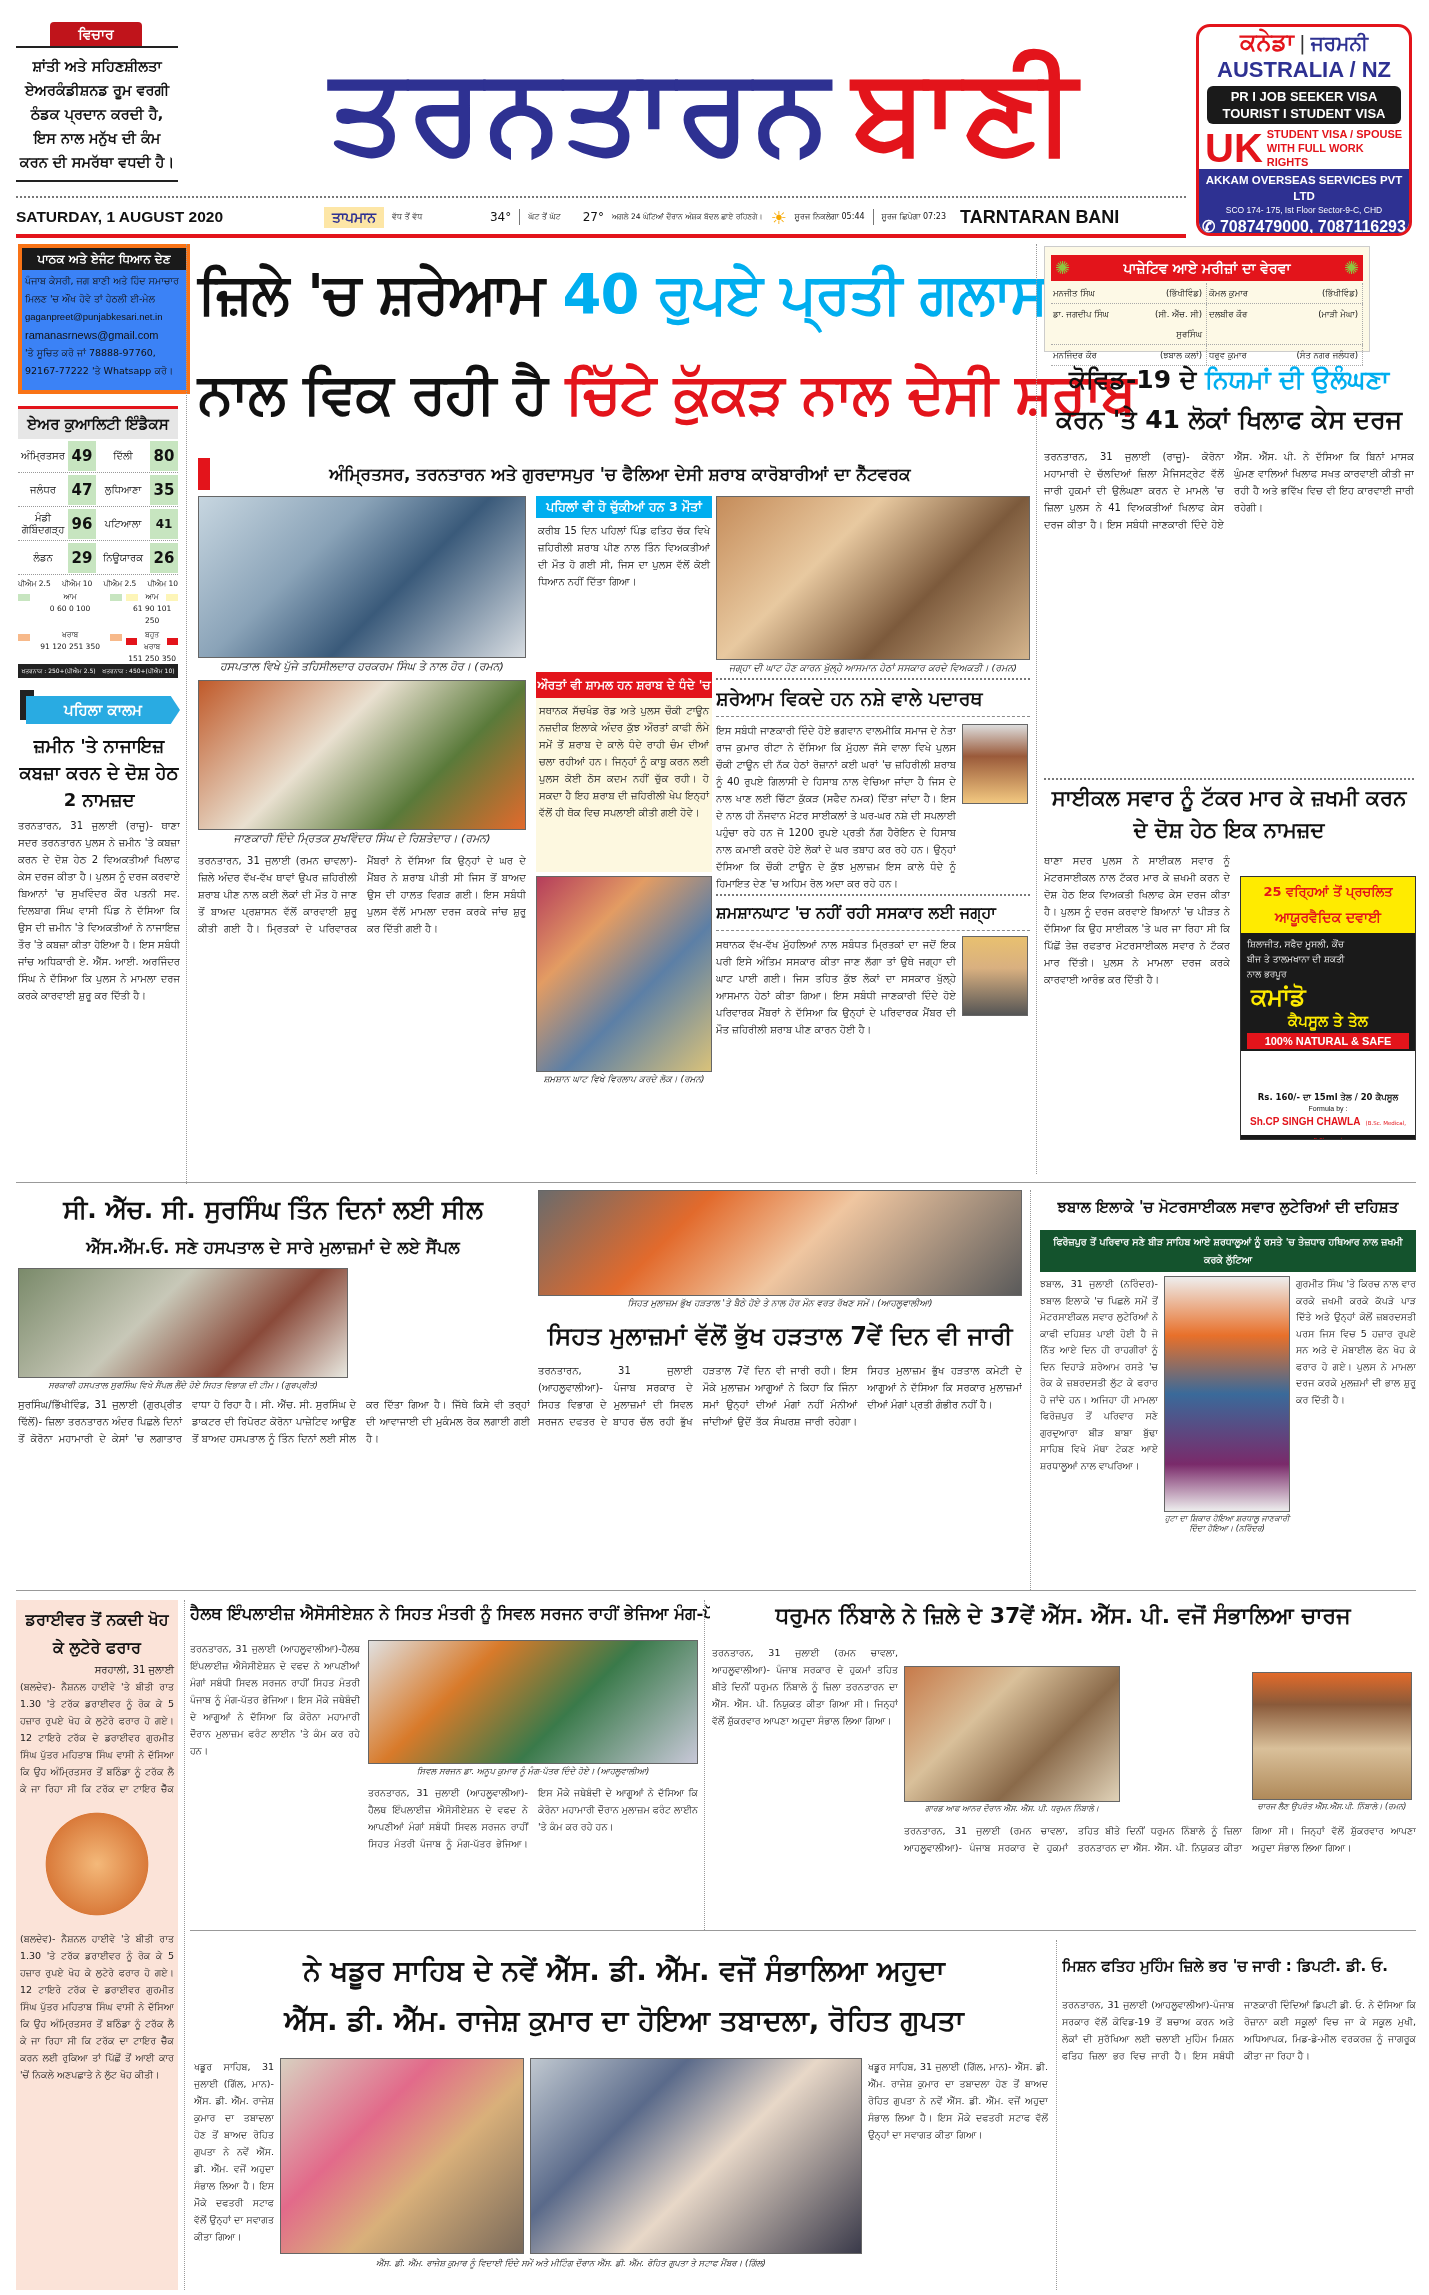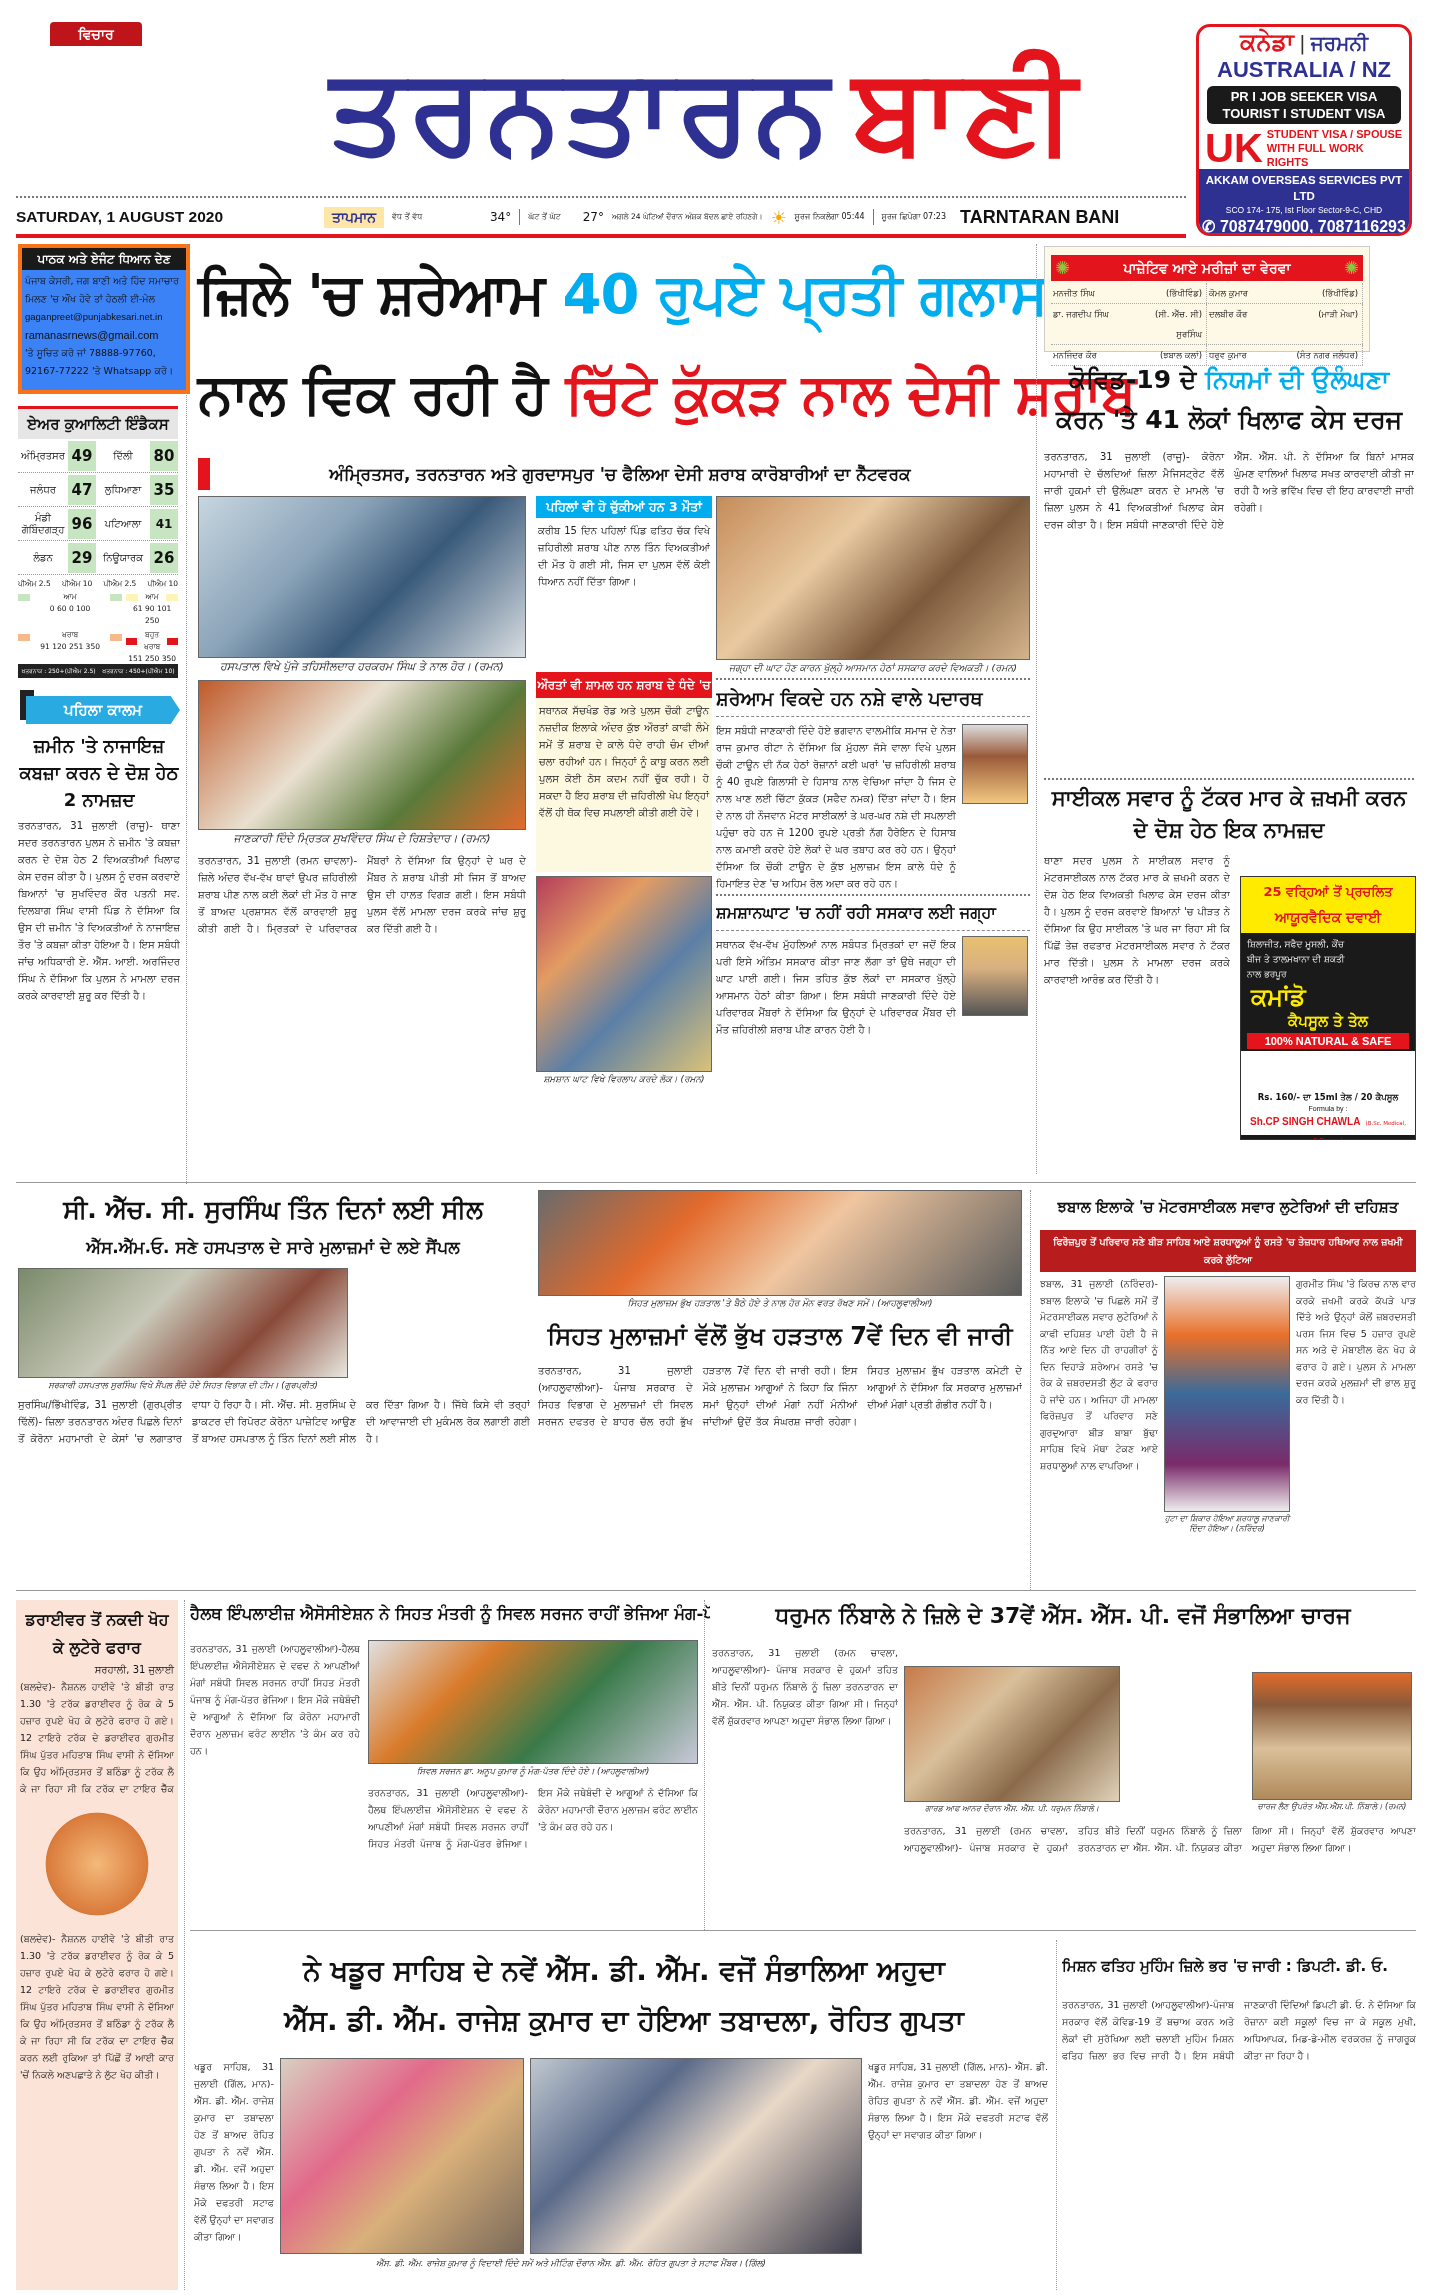--- a/index.html
+++ b/index.html
@@ -15,20 +15,23 @@
   .body-text { font-size: 11.5px; line-height: 17.5px; color: #222; text-align: justify; overflow: hidden; }
   .rule-red { background: #e3141b; height: 4px; }
   .dotted { border-top: 2px dotted #777; }
   .col-sep { border-left: 1px dotted #999; }
 </style>
 </head>
 <body>
 
 <div class="abs" style="left:16px;top:22px;width:162px;height:164px;">
   <div style="margin-left:34px;width:92px;height:24px;background:#c0141b;color:#fff;font-weight:bold;font-size:14px;text-align:center;line-height:24px;border-radius:4px 4px 0 0;">ਵਿਚਾਰ</div>
+  <div style="border-top:2px solid #222;border-bottom:2px solid #222;padding:6px 2px;height:136px;">
+    <div style="font-size:14.5px;font-weight:bold;line-height:24px;text-align:center;">ਸ਼ਾਂਤੀ ਅਤੇ ਸਹਿਣਸ਼ੀਲਤਾ ਏਅਰਕੰਡੀਸ਼ਨਡ ਰੂਮ ਵਰਗੀ ਠੰਡਕ ਪ੍ਰਦਾਨ ਕਰਦੀ ਹੈ, ਇਸ ਨਾਲ ਮਨੁੱਖ ਦੀ ਕੰਮ ਕਰਨ ਦੀ ਸਮਰੱਥਾ ਵਧਦੀ ਹੈ।</div>
+  </div>
 </div>
 
 <div class="abs" style="left:240px;top:30px;width:930px;height:160px;display:flex;align-items:center;justify-content:center;gap:20px;">
   <span style="font-size:118px;font-weight:900;color:#2e3192;letter-spacing:4px;line-height:1;">ਤਰਨਤਾਰਨ</span>
   <span style="font-size:118px;font-weight:900;color:#e3141b;letter-spacing:4px;line-height:1;">ਬਾਣੀ</span>
 </div>
 
 <div class="abs" style="left:1196px;top:24px;width:216px;height:212px;border:3px solid #e3141b;border-radius:14px;overflow:hidden;background:#fff;">
   <div style="text-align:center;line-height:30px;height:30px;">
     <span style="color:#e3141b;font-weight:900;font-size:24px;">ਕਨੇਡਾ</span>
@@ -284,21 +287,21 @@
 <div class="abs body-text" style="left:18px;top:1396px;width:512px;height:190px;column-count:3;column-gap:10px;font-size:10px;line-height:17px;">ਸੁਰਸਿੰਘ/ਭਿੱਖੀਵਿੰਡ, 31 ਜੁਲਾਈ (ਗੁਰਪ੍ਰੀਤ ਢਿੱਲੋਂ)- ਜ਼ਿਲਾ ਤਰਨਤਾਰਨ ਅੰਦਰ ਪਿਛਲੇ ਦਿਨਾਂ ਤੋਂ ਕੋਰੋਨਾ ਮਹਾਮਾਰੀ ਦੇ ਕੇਸਾਂ 'ਚ ਲਗਾਤਾਰ ਵਾਧਾ ਹੋ ਰਿਹਾ ਹੈ। ਸੀ. ਐੱਚ. ਸੀ. ਸੁਰਸਿੰਘ ਦੇ ਡਾਕਟਰ ਦੀ ਰਿਪੋਰਟ ਕੋਰੋਨਾ ਪਾਜ਼ੇਟਿਵ ਆਉਣ ਤੋਂ ਬਾਅਦ ਹਸਪਤਾਲ ਨੂੰ ਤਿੰਨ ਦਿਨਾਂ ਲਈ ਸੀਲ ਕਰ ਦਿੱਤਾ ਗਿਆ ਹੈ। ਜਿੱਥੇ ਕਿਸੇ ਵੀ ਤਰ੍ਹਾਂ ਦੀ ਆਵਾਜਾਈ ਦੀ ਮੁਕੰਮਲ ਰੋਕ ਲਗਾਈ ਗਈ ਹੈ।</div>
 <div class="abs body-text" style="left:356px;top:1268px;width:174px;height:124px;font-size:10px;line-height:17px;"></div>
 
 <div class="abs photo orange" style="left:538px;top:1190px;width:484px;height:106px;"></div>
 <div class="abs caption" style="left:538px;top:1298px;width:484px;font-size:9px;">ਸਿਹਤ ਮੁਲਾਜ਼ਮ ਭੁੱਖ ਹੜਤਾਲ 'ਤੇ ਬੈਠੇ ਹੋਏ ਤੇ ਨਾਲ ਹੋਰ ਮੌਨ ਵਰਤ ਰੱਖਣ ਸਮੇਂ। (ਆਹਲੂਵਾਲੀਆ)</div>
 <div class="abs" style="left:538px;top:1316px;width:484px;font-weight:900;font-size:24px;line-height:40px;text-align:center;white-space:nowrap;">ਸਿਹਤ ਮੁਲਾਜ਼ਮਾਂ ਵੱਲੋਂ ਭੁੱਖ ਹੜਤਾਲ 7ਵੇਂ ਦਿਨ ਵੀ ਜਾਰੀ</div>
 <div class="abs body-text" style="left:538px;top:1362px;width:484px;height:224px;column-count:3;column-gap:10px;font-size:10px;line-height:17px;">ਤਰਨਤਾਰਨ, 31 ਜੁਲਾਈ (ਆਹਲੂਵਾਲੀਆ)- ਪੰਜਾਬ ਸਰਕਾਰ ਦੇ ਸਿਹਤ ਵਿਭਾਗ ਦੇ ਮੁਲਾਜ਼ਮਾਂ ਦੀ ਸਿਵਲ ਸਰਜਨ ਦਫਤਰ ਦੇ ਬਾਹਰ ਚੱਲ ਰਹੀ ਭੁੱਖ ਹੜਤਾਲ 7ਵੇਂ ਦਿਨ ਵੀ ਜਾਰੀ ਰਹੀ। ਇਸ ਮੌਕੇ ਮੁਲਾਜ਼ਮ ਆਗੂਆਂ ਨੇ ਕਿਹਾ ਕਿ ਜਿੰਨਾ ਸਮਾਂ ਉਨ੍ਹਾਂ ਦੀਆਂ ਮੰਗਾਂ ਨਹੀਂ ਮੰਨੀਆਂ ਜਾਂਦੀਆਂ ਉਦੋਂ ਤੱਕ ਸੰਘਰਸ਼ ਜਾਰੀ ਰਹੇਗਾ। ਸਿਹਤ ਮੁਲਾਜ਼ਮ ਭੁੱਖ ਹੜਤਾਲ ਕਮੇਟੀ ਦੇ ਆਗੂਆਂ ਨੇ ਦੱਸਿਆ ਕਿ ਸਰਕਾਰ ਮੁਲਾਜ਼ਮਾਂ ਦੀਆਂ ਮੰਗਾਂ ਪ੍ਰਤੀ ਗੰਭੀਰ ਨਹੀਂ ਹੈ।</div>
 
 <div class="abs col-sep" style="left:1030px;top:1190px;height:400px;"></div>
 <div class="abs" style="left:1040px;top:1190px;width:376px;font-weight:bold;font-size:15px;line-height:34px;text-align:center;white-space:nowrap;overflow:hidden;">ਝਬਾਲ ਇਲਾਕੇ 'ਚ ਮੋਟਰਸਾਈਕਲ ਸਵਾਰ ਲੁਟੇਰਿਆਂ ਦੀ ਦਹਿਸ਼ਤ</div>
-<div class="abs" style="left:1040px;top:1230px;width:376px;background:#b91c1c;color:#fff;font-weight:bold;font-size:9.5px;line-height:18px;padding:3px 4px;text-align:center;">ਫਿਰੋਜ਼ਪੁਰ ਤੋਂ ਪਰਿਵਾਰ ਸਣੇ ਬੀੜ ਸਾਹਿਬ ਆਏ ਸ਼ਰਧਾਲੂਆਂ ਨੂੰ ਰਸਤੇ 'ਚ ਤੇਜ਼ਧਾਰ ਹਥਿਆਰ ਨਾਲ ਜ਼ਖਮੀ ਕਰਕੇ ਲੁੱਟਿਆ</div>
+<div class="abs" style="left:1040px;top:1230px;width:376px;background:#14532d;color:#fff;font-weight:bold;font-size:9.5px;line-height:18px;padding:3px 4px;text-align:center;">ਫਿਰੋਜ਼ਪੁਰ ਤੋਂ ਪਰਿਵਾਰ ਸਣੇ ਬੀੜ ਸਾਹਿਬ ਆਏ ਸ਼ਰਧਾਲੂਆਂ ਨੂੰ ਰਸਤੇ 'ਚ ਤੇਜ਼ਧਾਰ ਹਥਿਆਰ ਨਾਲ ਜ਼ਖਮੀ ਕਰਕੇ ਲੁੱਟਿਆ</div>
 <div class="abs body-text" style="left:1040px;top:1276px;width:118px;height:310px;font-size:9.5px;line-height:16.5px;">ਝਬਾਲ, 31 ਜੁਲਾਈ (ਨਰਿੰਦਰ)- ਝਬਾਲ ਇਲਾਕੇ 'ਚ ਪਿਛਲੇ ਸਮੇਂ ਤੋਂ ਮੋਟਰਸਾਈਕਲ ਸਵਾਰ ਲੁਟੇਰਿਆਂ ਨੇ ਕਾਫੀ ਦਹਿਸ਼ਤ ਪਾਈ ਹੋਈ ਹੈ ਜੋ ਨਿੱਤ ਆਏ ਦਿਨ ਹੀ ਰਾਹਗੀਰਾਂ ਨੂੰ ਦਿਨ ਦਿਹਾੜੇ ਸ਼ਰੇਆਮ ਰਸਤੇ 'ਚ ਰੋਕ ਕੇ ਜ਼ਬਰਦਸਤੀ ਲੁੱਟ ਕੇ ਫਰਾਰ ਹੋ ਜਾਂਦੇ ਹਨ। ਅਜਿਹਾ ਹੀ ਮਾਮਲਾ ਫਿਰੋਜ਼ਪੁਰ ਤੋਂ ਪਰਿਵਾਰ ਸਣੇ ਗੁਰਦੁਆਰਾ ਬੀੜ ਬਾਬਾ ਬੁੱਢਾ ਸਾਹਿਬ ਵਿਖੇ ਮੱਥਾ ਟੇਕਣ ਆਏ ਸ਼ਰਧਾਲੂਆਂ ਨਾਲ ਵਾਪਰਿਆ।</div>
 <div class="abs photo" style="left:1164px;top:1276px;width:126px;height:236px;background:linear-gradient(180deg,#eee 0%,#e8702a 25%,#3a6a9a 50%,#7a2a6a 80%,#eee 100%);"></div>
 <div class="abs caption" style="left:1164px;top:1514px;width:126px;font-size:8px;">ਹੁਟਾ ਦਾ ਸ਼ਿਕਾਰ ਹੋਇਆ ਸ਼ਰਧਾਲੂ ਜਾਣਕਾਰੀ ਦਿੰਦਾ ਹੋਇਆ। (ਨਰਿੰਦਰ)</div>
 <div class="abs body-text" style="left:1296px;top:1276px;width:120px;height:310px;font-size:9.5px;line-height:16.5px;">ਗੁਰਮੀਤ ਸਿੰਘ 'ਤੇ ਕਿਰਚ ਨਾਲ ਵਾਰ ਕਰਕੇ ਜ਼ਖਮੀ ਕਰਕੇ ਕੱਪੜੇ ਪਾੜ ਦਿੱਤੇ ਅਤੇ ਉਨ੍ਹਾਂ ਕੋਲੋਂ ਜ਼ਬਰਦਸਤੀ ਪਰਸ ਜਿਸ ਵਿਚ 5 ਹਜ਼ਾਰ ਰੁਪਏ ਸਨ ਅਤੇ ਦੋ ਮੋਬਾਈਲ ਫੋਨ ਖੋਹ ਕੇ ਫਰਾਰ ਹੋ ਗਏ। ਪੁਲਸ ਨੇ ਮਾਮਲਾ ਦਰਜ ਕਰਕੇ ਮੁਲਜ਼ਮਾਂ ਦੀ ਭਾਲ ਸ਼ੁਰੂ ਕਰ ਦਿੱਤੀ ਹੈ।</div>
 
 <div class="abs" style="left:16px;top:1590px;width:1400px;border-top:1px solid #999;"></div>
 
 <div class="abs" style="left:16px;top:1600px;width:162px;height:690px;background:#fbe3d8;padding:6px 4px;">
   <div style="font-weight:900;font-size:16px;line-height:28px;text-align:center;">ਡਰਾਈਵਰ ਤੋਂ ਨਕਦੀ ਖੋਹ ਕੇ ਲੁਟੇਰੇ ਫਰਾਰ</div>
   <div style="font-size:10px;text-align:right;line-height:16px;">ਸਰਹਾਲੀ, 31 ਜੁਲਾਈ</div>

